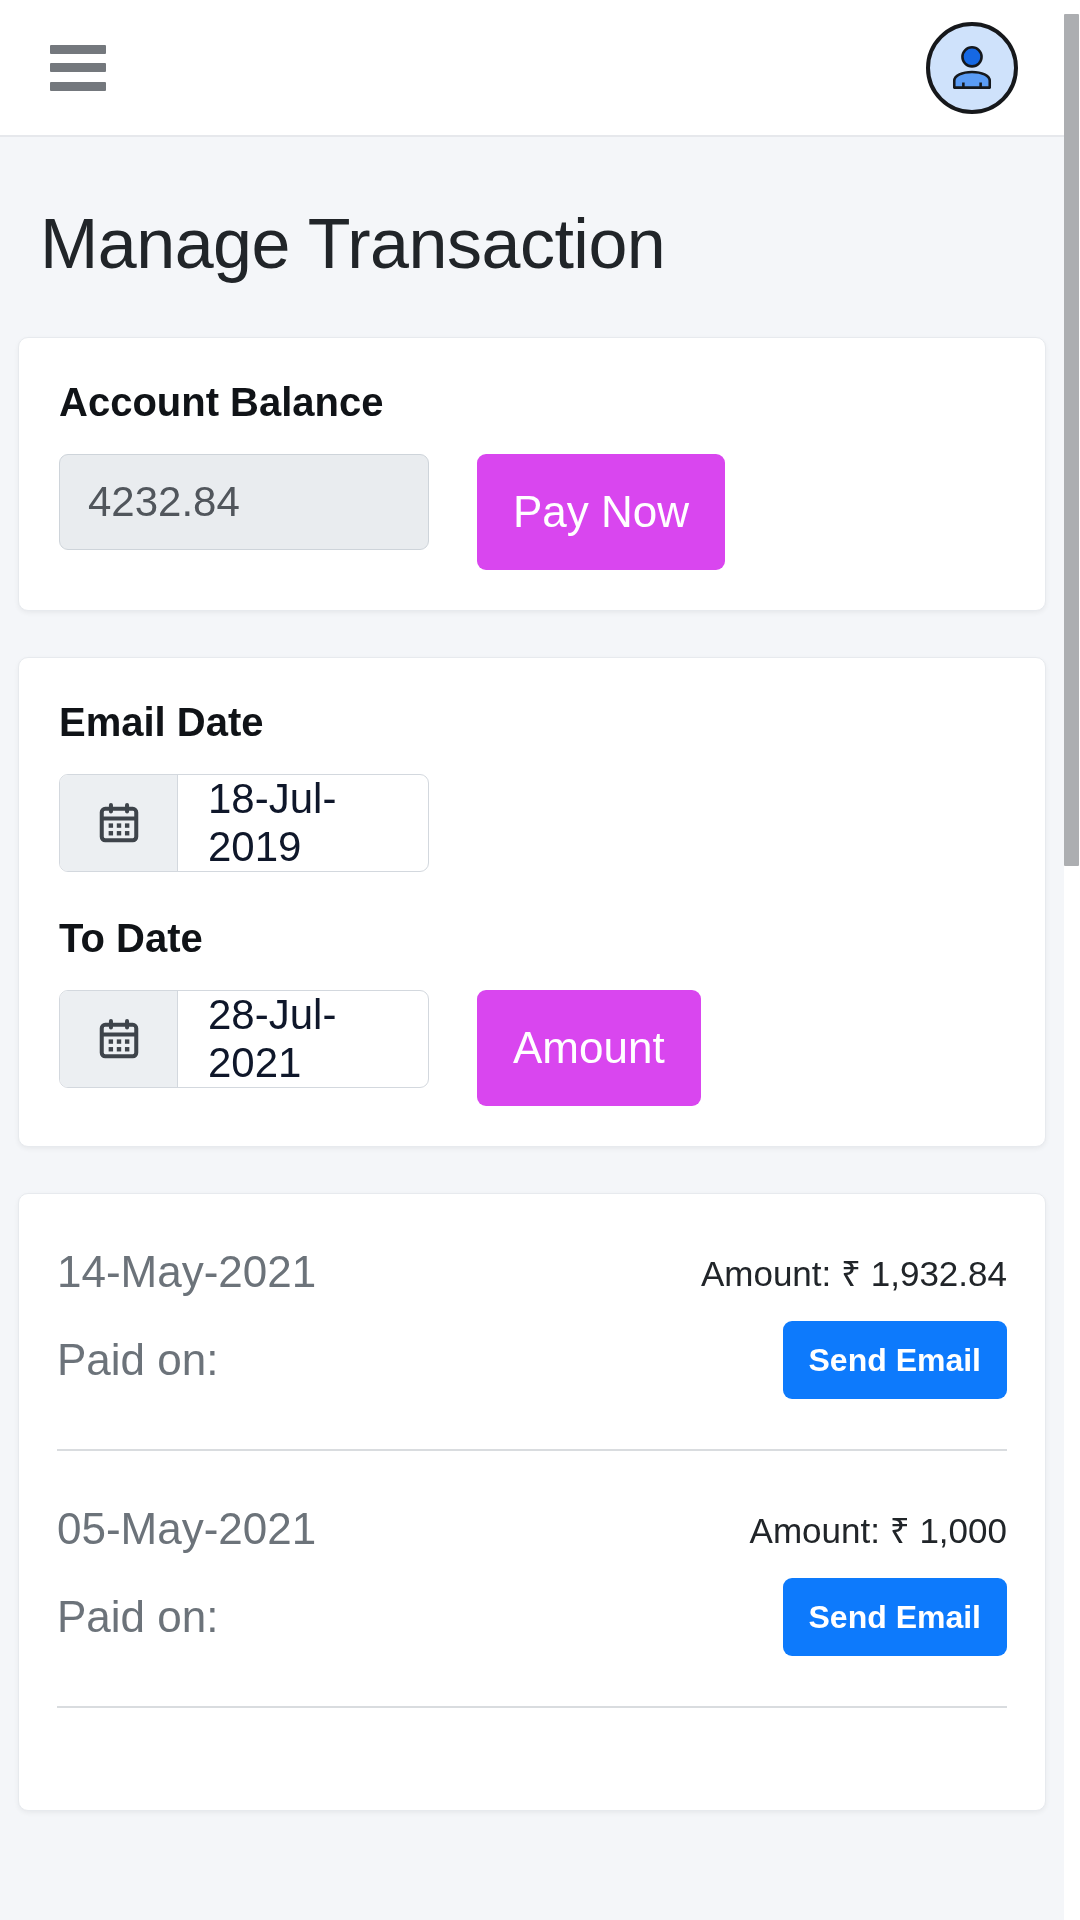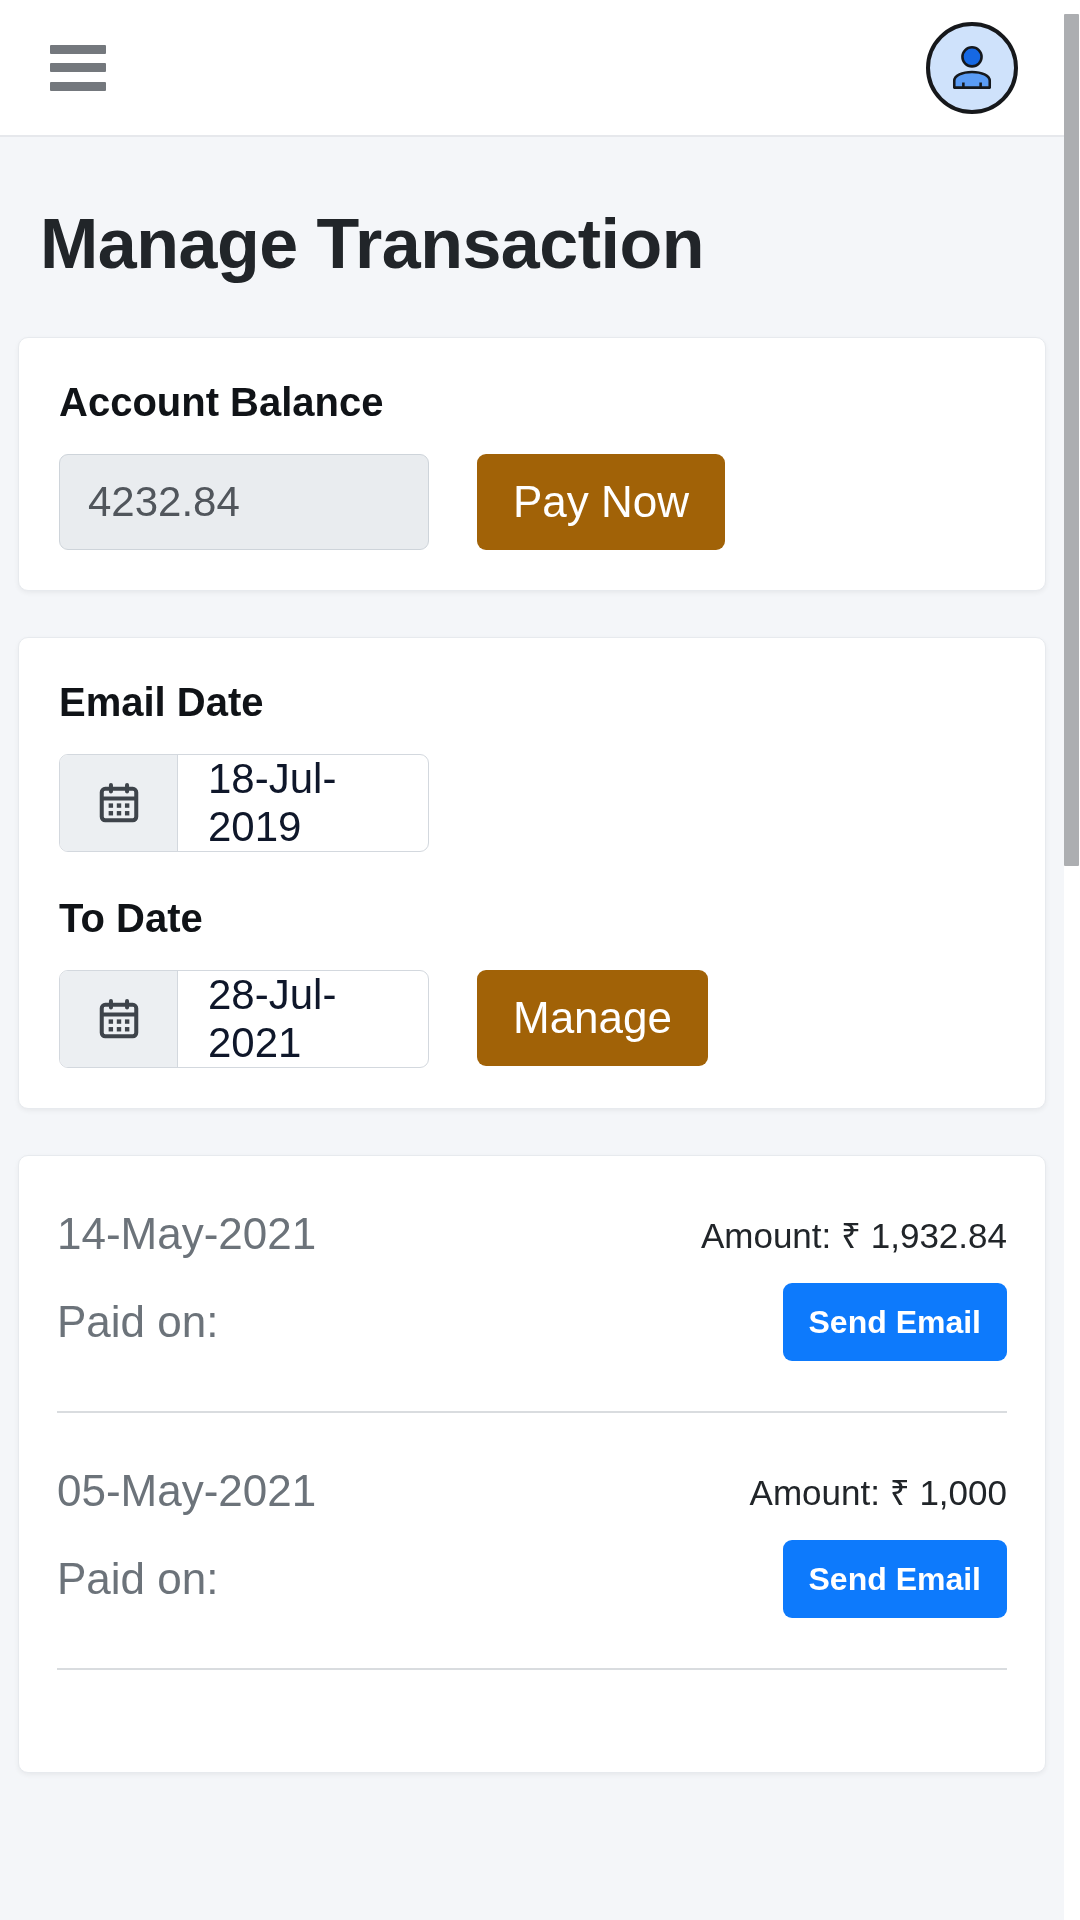--- a/index.html
+++ b/index.html
@@ -62,21 +62,21 @@
     display: flex;
     align-items: center;
     justify-content: center;
     cursor: pointer;
   }
   .avatar svg { display: block; }
 
   
   .page-title {
     font-size: 70px;
-    font-weight: 700;
+    font-weight: 400;
     color: #212529;
     letter-spacing: -0.5px;
     padding: 72px 0 58px 40px;
     line-height: 1;
   }
 
   
   .card {
     background: #ffffff;
     border: 1px solid #e7eaee;
@@ -110,28 +110,28 @@
     border-radius: 9px;
     display: flex;
     align-items: center;
     padding-left: 28px;
     font-size: 42px;
     color: #51565c;
   }
 
   
   .btn-primary {
-    background: #a16207;
+    background: #d946ef;
     color: #ffffff;
     border: none;
     border-radius: 9px;
     font-family: "Liberation Sans", sans-serif;
     font-size: 44px;
     padding: 0 36px;
-    height: 96px;
+    height: 116px;
     cursor: pointer;
     line-height: 1;
     white-space: nowrap;
   }
 
   
   .date-group {
     display: flex;
     width: 370px;
     height: 98px;
@@ -294,21 +294,21 @@
               <rect x="6.6" y="12.2" width="2.3" height="2.3" fill="#3e444b"></rect>
               <rect x="10.85" y="12.2" width="2.3" height="2.3" fill="#3e444b"></rect>
               <rect x="15.1" y="12.2" width="2.3" height="2.3" fill="#3e444b"></rect>
               <rect x="6.6" y="16.2" width="2.3" height="2.3" fill="#3e444b"></rect>
               <rect x="10.85" y="16.2" width="2.3" height="2.3" fill="#3e444b"></rect>
               <rect x="15.1" y="16.2" width="2.3" height="2.3" fill="#3e444b"></rect>
             </svg>
           </div>
           <div class="date-value">28-Jul-2021</div>
         </div>
-        <button class="btn-primary">Manage</button>
+        <button class="btn-primary">Amount</button>
       </div>
 
     </div>
   </div>
 
   <div class="card txn-card">
 
     <div class="txn-row">
       <div class="txn-line">
         <div class="txn-date">14-May-2021</div>

